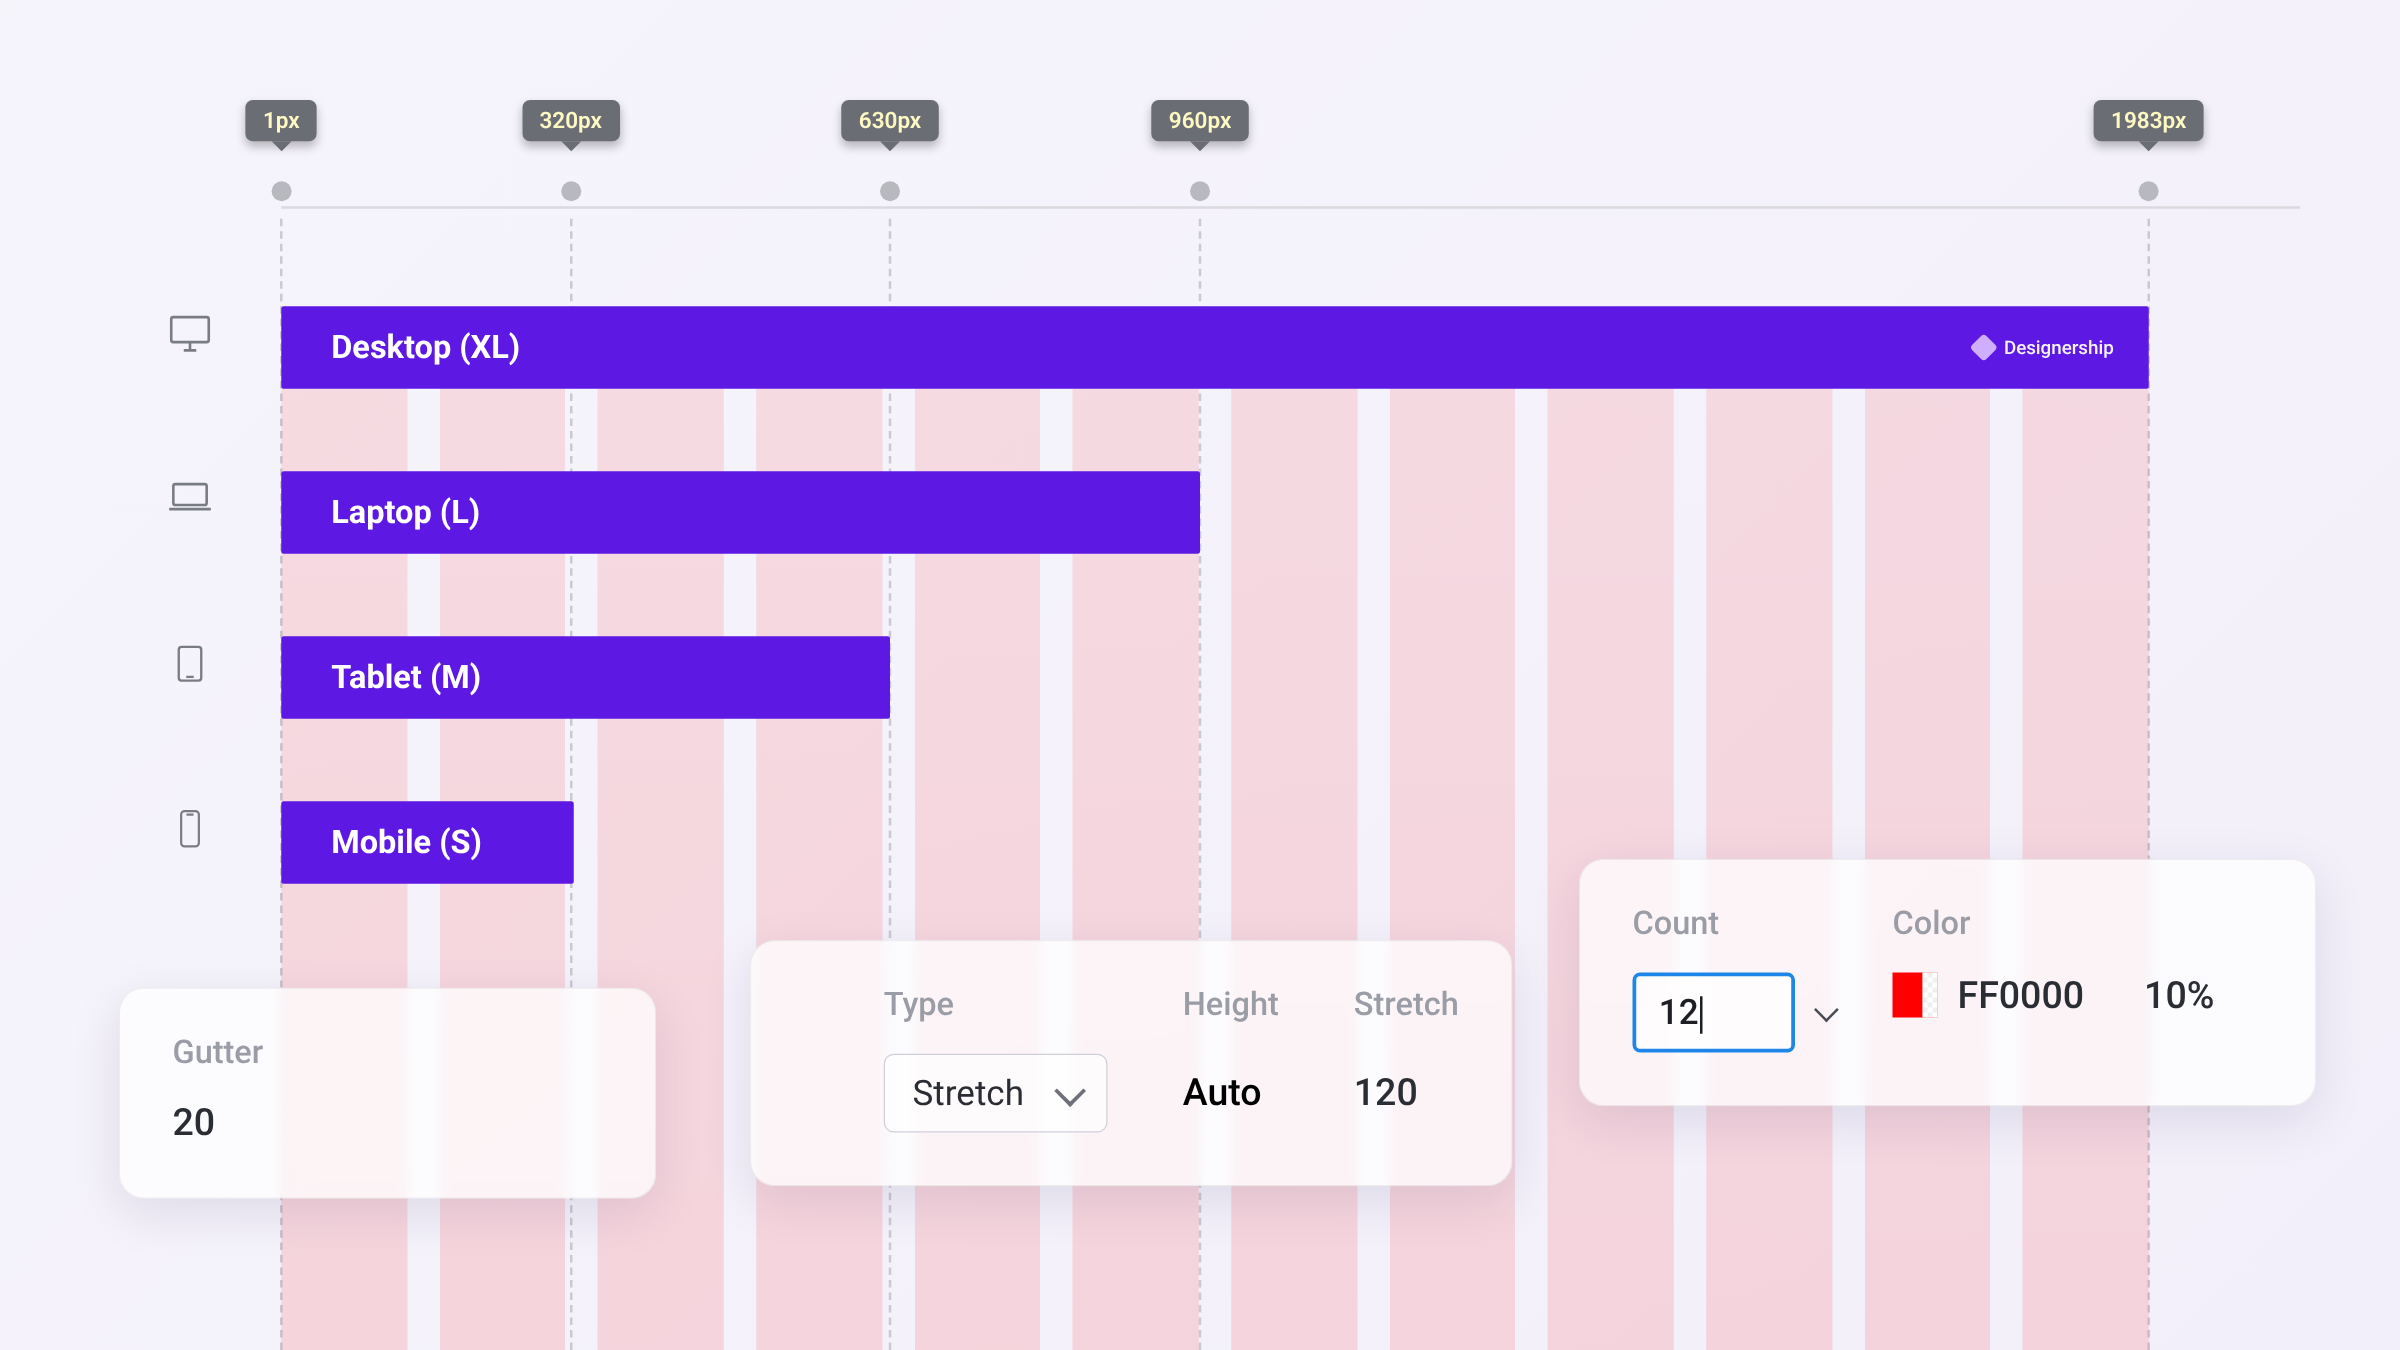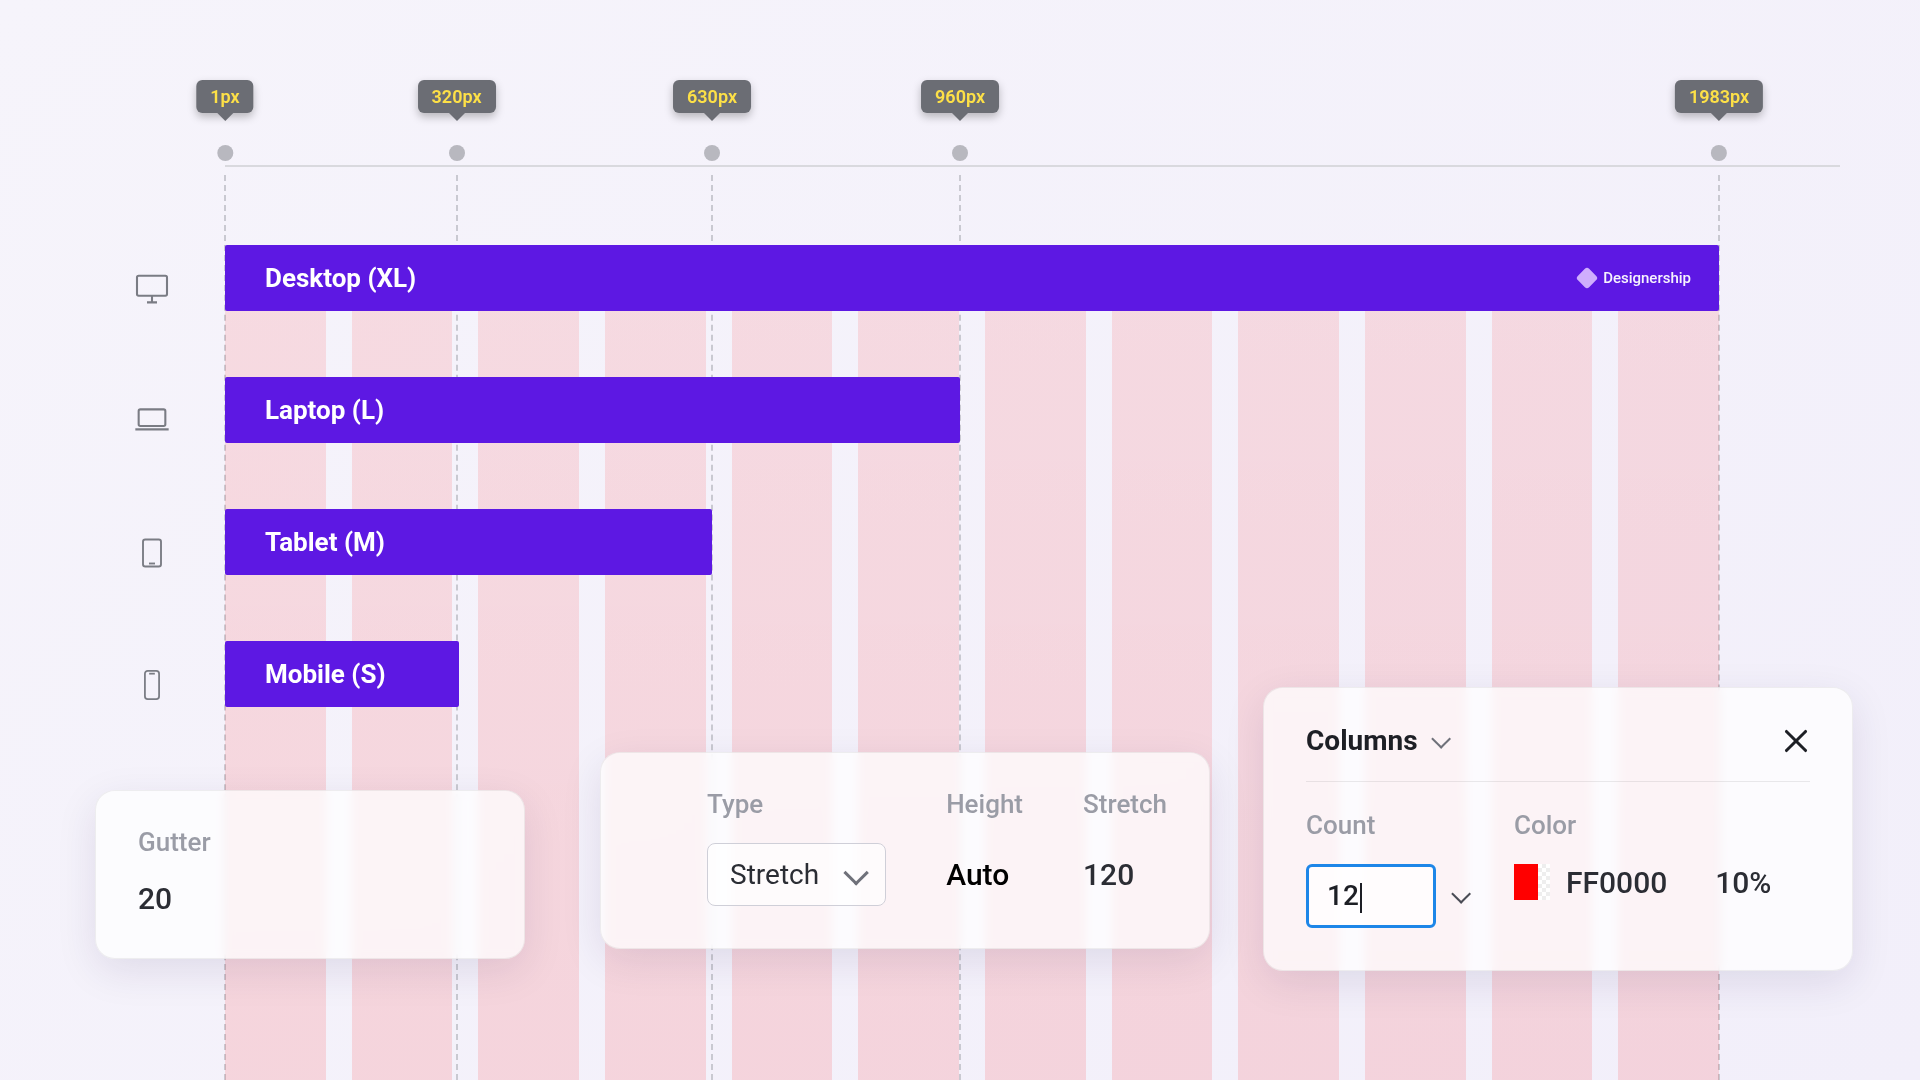--- a/index.html
+++ b/index.html
@@ -37,21 +37,21 @@
   .bp-marker {
     position: absolute;
     top: 0;
     transform: translateX(-50%);
     display: flex;
     flex-direction: column;
     align-items: center;
   }
   .bp-badge {
     background: #6b6d74;
-    color: #fde047;
+    color: #fef9c3;
     font-size: 18px;
     font-weight: 600;
     padding: 6px 14px;
     border-radius: 6px;
     box-shadow: 0 4px 8px rgba(0,0,0,.25);
     position: relative;
     white-space: nowrap;
   }
   .bp-badge::after {
     content: "";
@@ -92,21 +92,21 @@
   .grid-preview .col {
     flex: 1;
     background: linear-gradient(180deg, rgba(255,0,0,.10) 0%, rgba(255,0,0,.12) 100%);
   }
 
   
   .bp-row {
     position: absolute;
     left: -95px; 
     display: flex;
-    align-items: flex-end;
+    align-items: flex-start;
     height: 66px;
     z-index: 2;
   }
   .bp-icon {
     width: 44px;
     height: 44px;
     margin-right: 51px;
     color: #7a7c84;
     display: flex;
     align-items: center;
@@ -398,27 +398,20 @@
       <div class="value muted" style="padding-top:14px">Auto</div>
     </div>
     <div class="field">
       <div class="label">Stretch</div>
       <div class="value" style="padding-top:14px">120</div>
     </div>
   </div>
 </div>
 
 <div class="panel panel-columns" style="left:1263px; top:687px">
-  <div class="hdr">
-    <div class="hdr-left">
-      <span>Columns</span>
-      <span class="chev" style="width:14px;height:14px;border-width:2.5px"></span>
-    </div>
-    <div class="close-x"></div>
-  </div>
   <div class="cols-row">
     <div class="field">
       <div class="label">Count</div>
       <div class="inline">
         <div class="count-input">
           <span>12</span><span class="caret"></span>
         </div>
         <span class="chev" style="width:14px;height:14px;border-width:2.5px;border-color:#4a4c55"></span>
       </div>
     </div>

